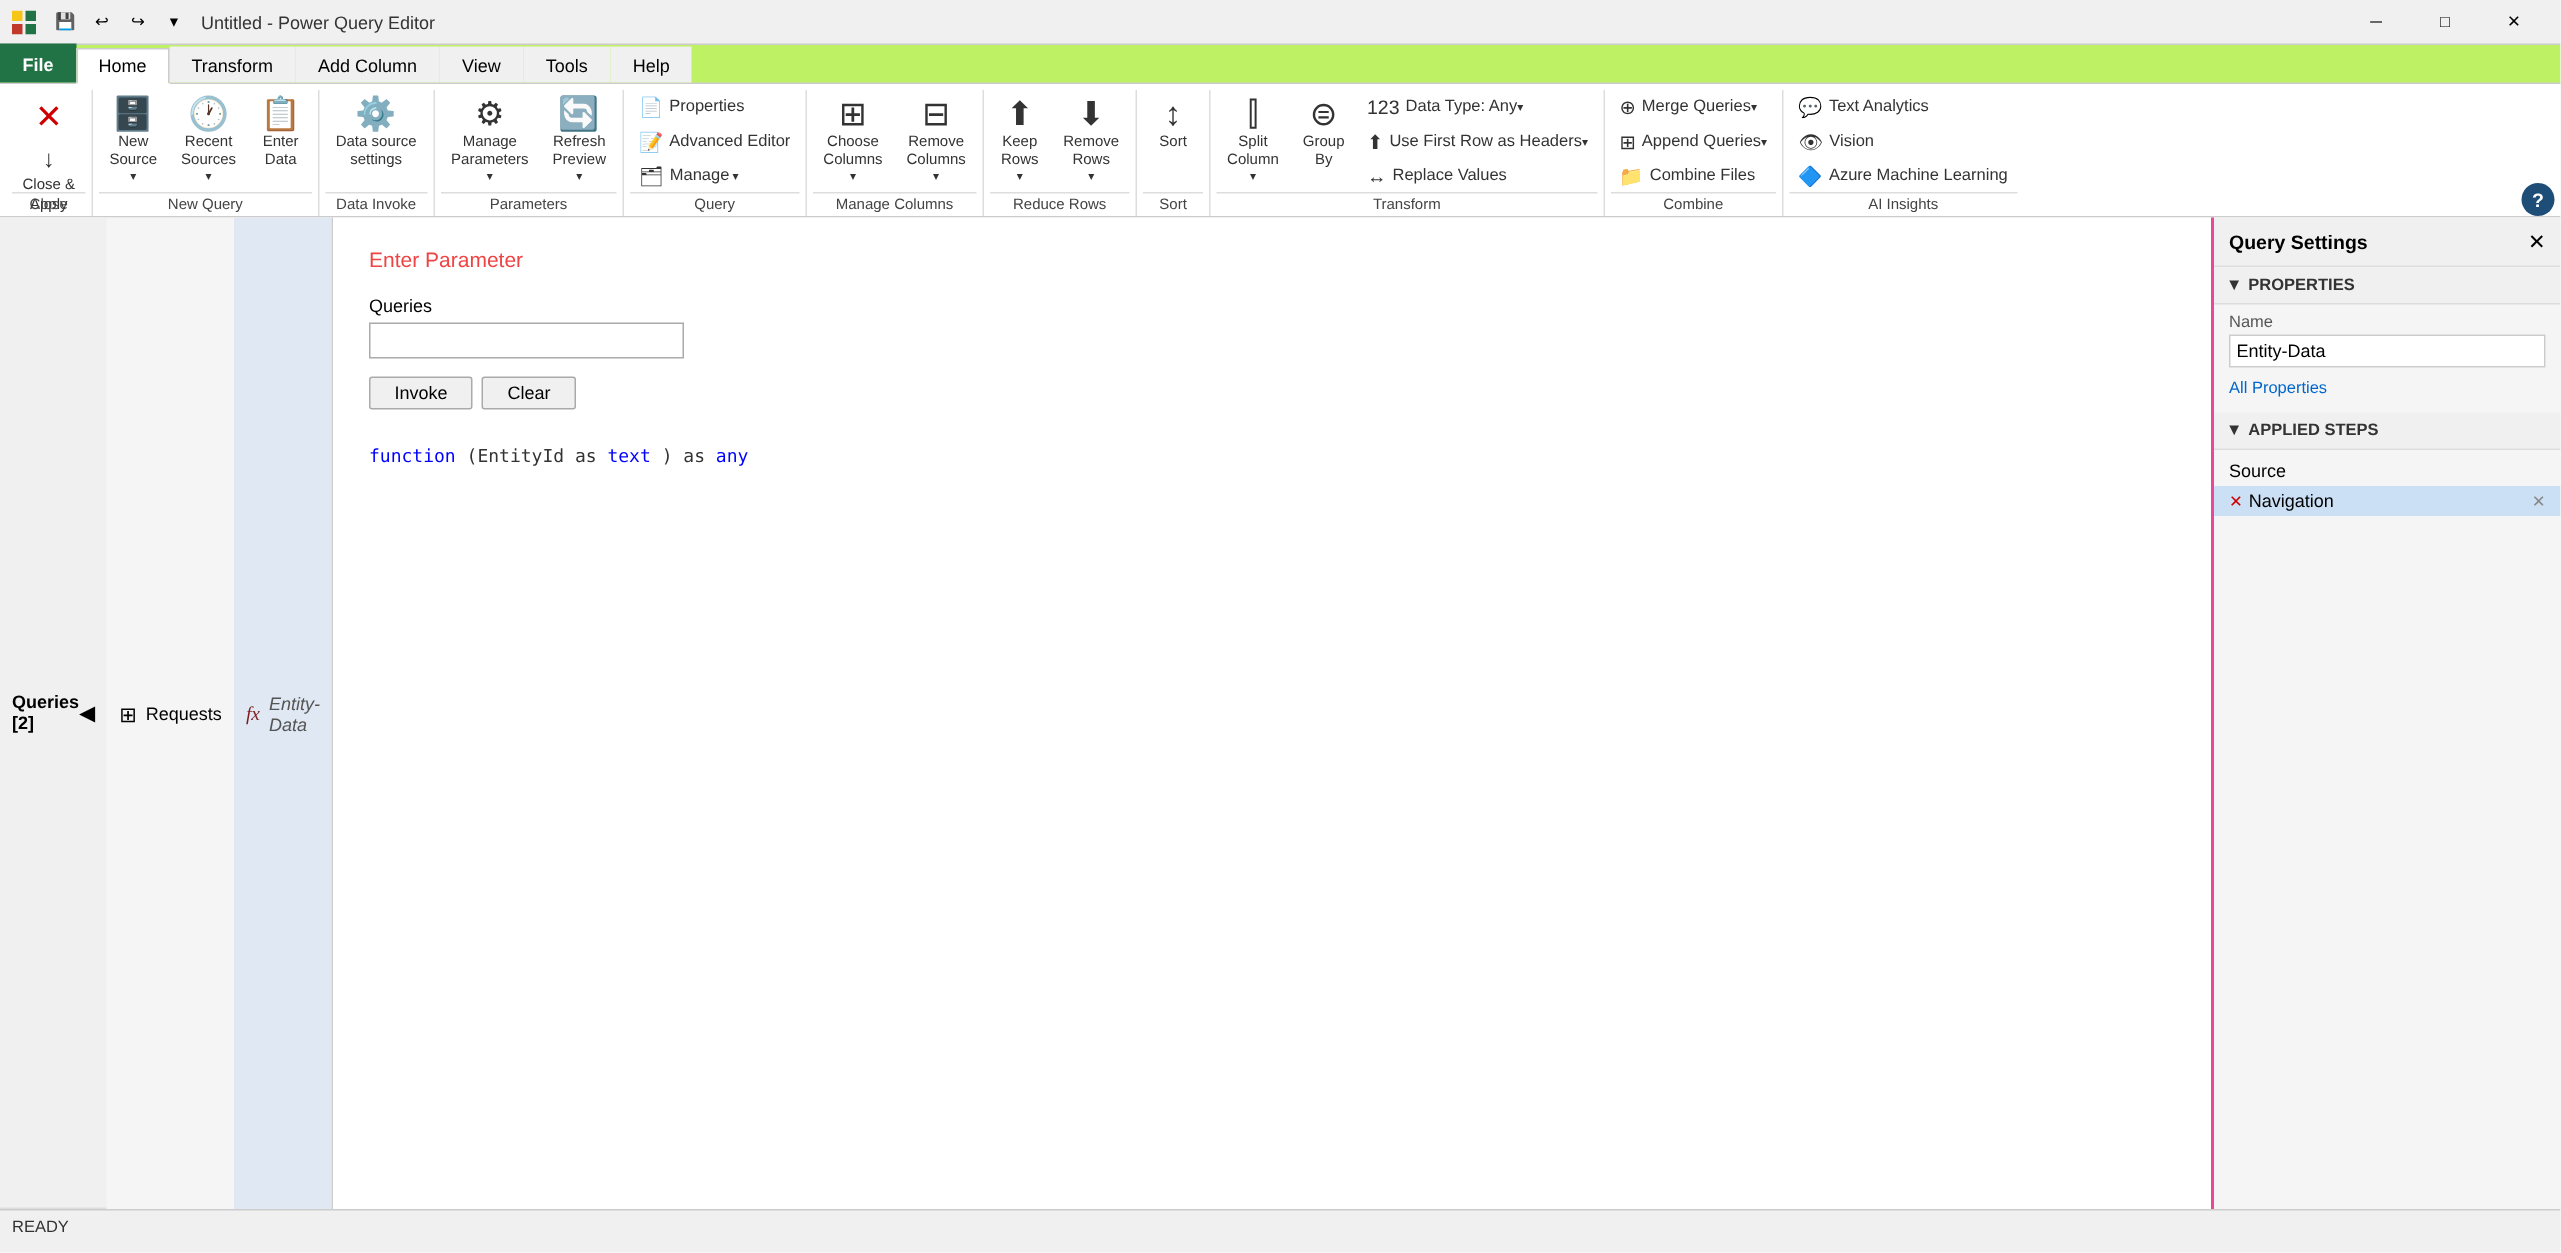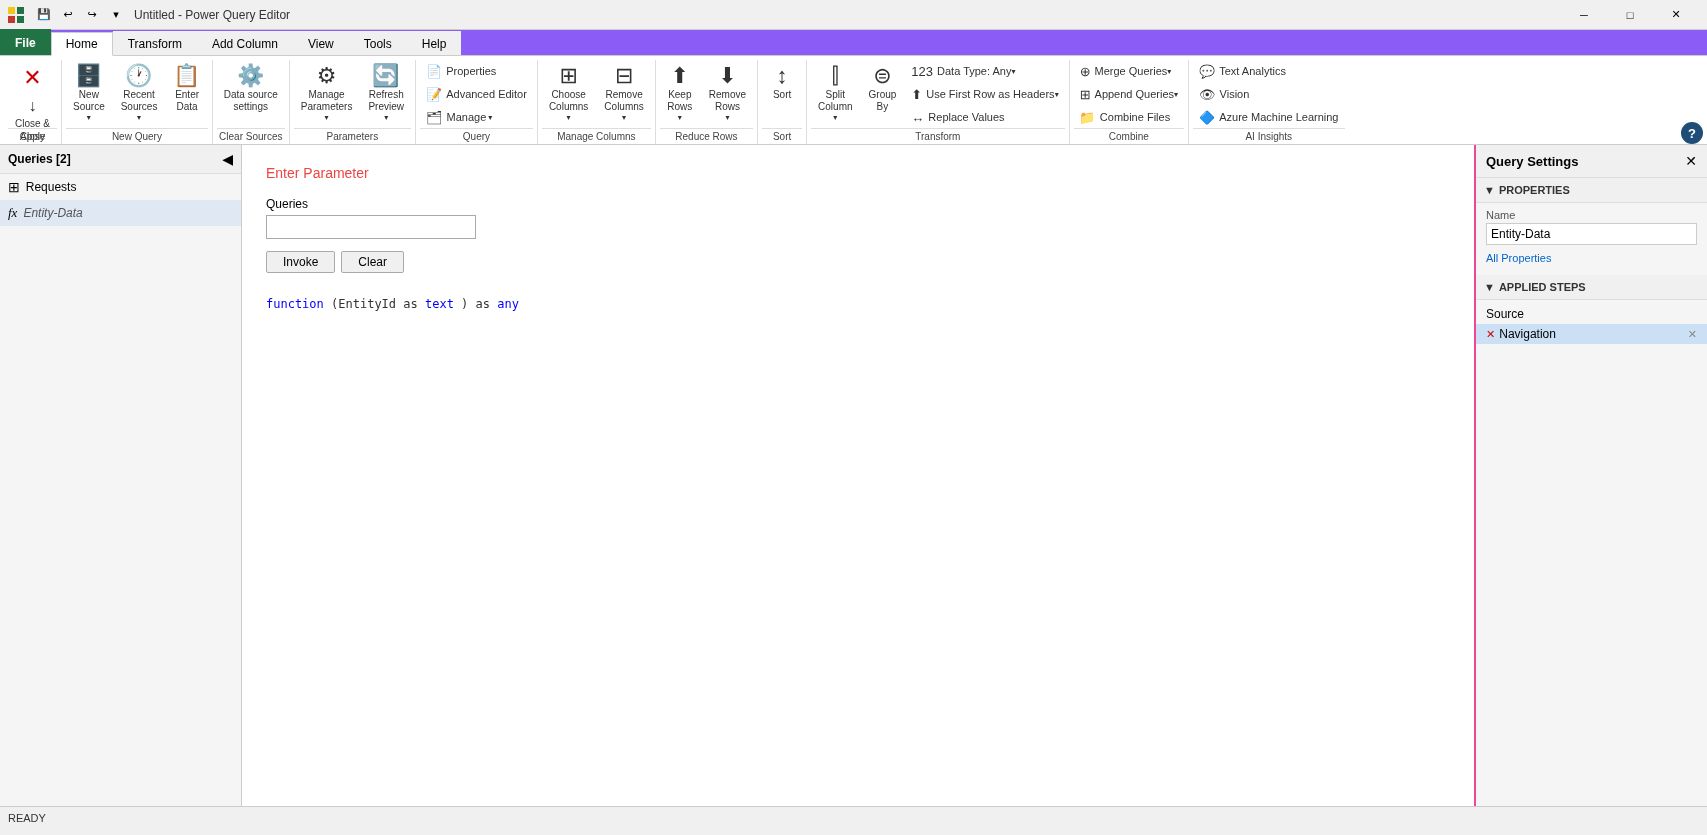--- a/index.html
+++ b/index.html
@@ -144,25 +144,25 @@
     }
 
     
     .main-layout {
       display: flex;
       height: calc(835px - 30px - 26px - 96px - 22px);
     }
 
     
     .sidebar {
-      width: 242px;
+      width: 222px;
       background: #f5f5f5;
       border-right: 1px solid #ccc;
       display: flex;
-      flex-direction: column;
+      flex-direction: row;
     }
     .sidebar-header {
       display: flex;
       align-items: center;
       justify-content: space-between;
       padding: 6px 8px;
       font-size: 12px;
       font-weight: bold;
       border-bottom: 1px solid #ddd;
       background: #f0f0f0;
@@ -331,21 +331,21 @@
     <button class="title-bar-quick-btn">▾</button>
   </div>
   <span class="title-bar-text">Untitled - Power Query Editor</span>
   <div class="title-bar-controls">
     <button class="title-bar-ctrl">─</button>
     <button class="title-bar-ctrl">□</button>
     <button class="title-bar-ctrl close">✕</button>
   </div>
 </div>
 
-<div class="tab-bar" style="border-bottom: 1px solid #ccc; background:#8b5cf6;text-align:right;">
+<div class="tab-bar" style="border-bottom: 1px solid #ccc; background:#bef264;text-align:right;">
   <div class="tab file-tab">File</div>
   <div class="tab active">Home</div>
   <div class="tab">Transform</div>
   <div class="tab">Add Column</div>
   <div class="tab">View</div>
   <div class="tab">Tools</div>
   <div class="tab">Help</div>
 </div>
 
 <div class="ribbon">
@@ -382,21 +382,21 @@
       <div class="ribbon-group-label">New Query</div>
     </div>
 
     <div class="ribbon-group">
       <div class="ribbon-buttons">
         <button class="ribbon-btn">
           <span class="icon">⚙️</span>
           <span class="label">Data source<br>settings</span>
         </button>
       </div>
-      <div class="ribbon-group-label">Clear Sources</div>
+      <div class="ribbon-group-label">Data Invoke</div>
     </div>
 
     <div class="ribbon-group">
       <div class="ribbon-buttons">
         <button class="ribbon-btn">
           <span class="icon">⚙</span>
           <span class="label">Manage<br>Parameters</span>
           <span style="font-size:8px;">▾</span>
         </button>
         <button class="ribbon-btn">
@@ -555,21 +555,21 @@
   <div class="sidebar">
     <div class="sidebar-header">
       <span>Queries [2]</span>
       <button class="sidebar-toggle">◀</button>
     </div>
     <div class="sidebar-item">
       <span class="sidebar-item-icon">⊞</span>
       <span>Requests</span>
     </div>
     <div class="sidebar-item active">
-      <span class="sidebar-item-icon" style="font-style:italic;font-family:serif;font-size:13px;color:#000000;">fx</span>
+      <span class="sidebar-item-icon" style="font-style:italic;font-family:serif;font-size:13px;color:#7f1d1d;">fx</span>
       <span class="sidebar-item-italic">Entity-Data</span>
     </div>
   </div>
 
   <div class="content-area">
     <div class="form-title">Enter Parameter</div>
     <label class="form-label">Queries</label>
     <input class="form-input" type="text" placeholder="" style="">
     <div class="form-buttons">
       <button class="form-btn">Invoke</button>

